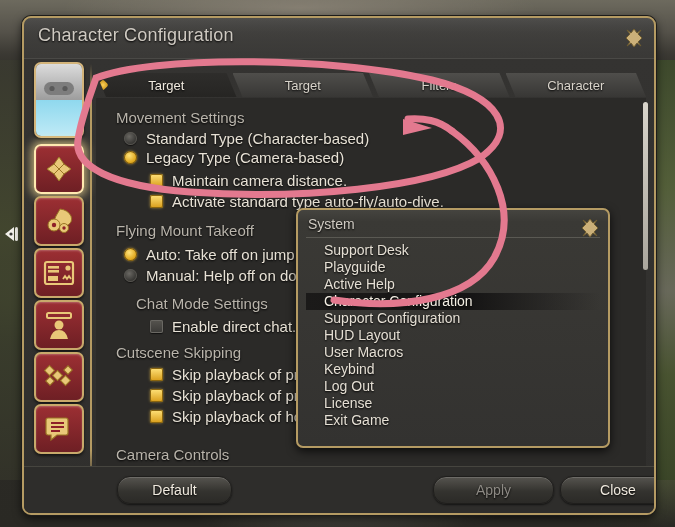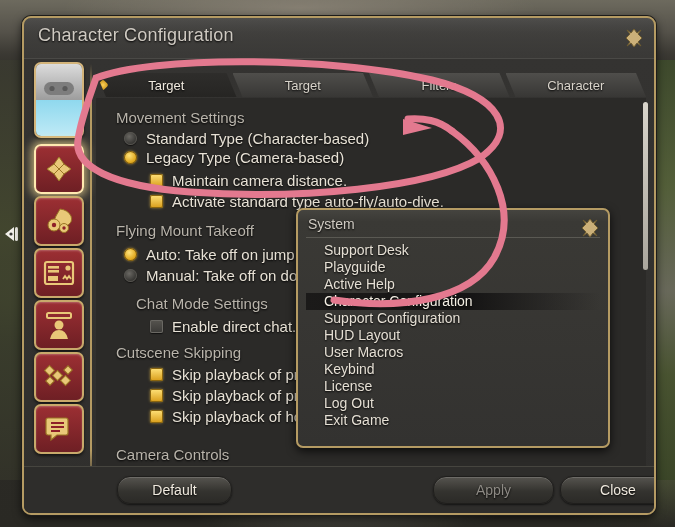--- a/index.html
+++ b/index.html
@@ -261,21 +261,21 @@
         <span class="cbx on"></span>
         <span>Activate standard type auto-fly/auto-dive.</span>
       </div>
       <div class="group-title" style="left: 20px; top: 124px;">Flying Mount Takeoff</div>
       <div class="opt" style="left: 28px; top: 148px;">
         <span class="radio on"></span>
         <span>Auto: Take off on jump</span>
       </div>
       <div class="opt" style="left: 28px; top: 169px;">
         <span class="radio"></span>
-        <span>Manual: Take off on do</span>
+        <span>Manual: Help off on do</span>
       </div>
       <div class="group-title" style="left: 20px; top: 197px; margin-left: 20px;">Chat Mode Settings</div>
       <div class="opt sub" style="left: 28px; top: 220px;">
         <span class="cbx"></span>
         <span>Enable direct chat.</span>
       </div>
       <div class="group-title" style="left: 20px; top: 246px;">Cutscene Skipping</div>
       <div class="opt sub" style="left: 28px; top: 268px;">
         <span class="cbx on"></span>
         <span>Skip playback of previ</span>
@@ -311,22 +311,22 @@
   </div>
   <div id="sys-list">
       <div class="sys-item">Support Desk</div>
       <div class="sys-item">Playguide</div>
       <div class="sys-item">Active Help</div>
       <div class="sys-item sel">Character Configuration</div>
       <div class="sys-item">Support Configuration</div>
       <div class="sys-item">HUD Layout</div>
       <div class="sys-item">User Macros</div>
       <div class="sys-item">Keybind</div>
+      <div class="sys-item">Log Out</div>
       <div class="sys-item">License</div>
-      <div class="sys-item">Log Out</div>
       <div class="sys-item">Exit Game</div>
     </div>
 </div>
 
 <svg id="annotation" viewBox="0 0 675 527">
   <g fill="none" stroke="#e3798f" stroke-width="7" stroke-linecap="round">
     <path d="M96 78 C150 56 330 56 432 80 C500 97 520 130 480 158
              C430 188 300 200 190 192 C110 186 74 166 78 140
              C81 118 90 96 96 78 Z"></path>
   </g>

